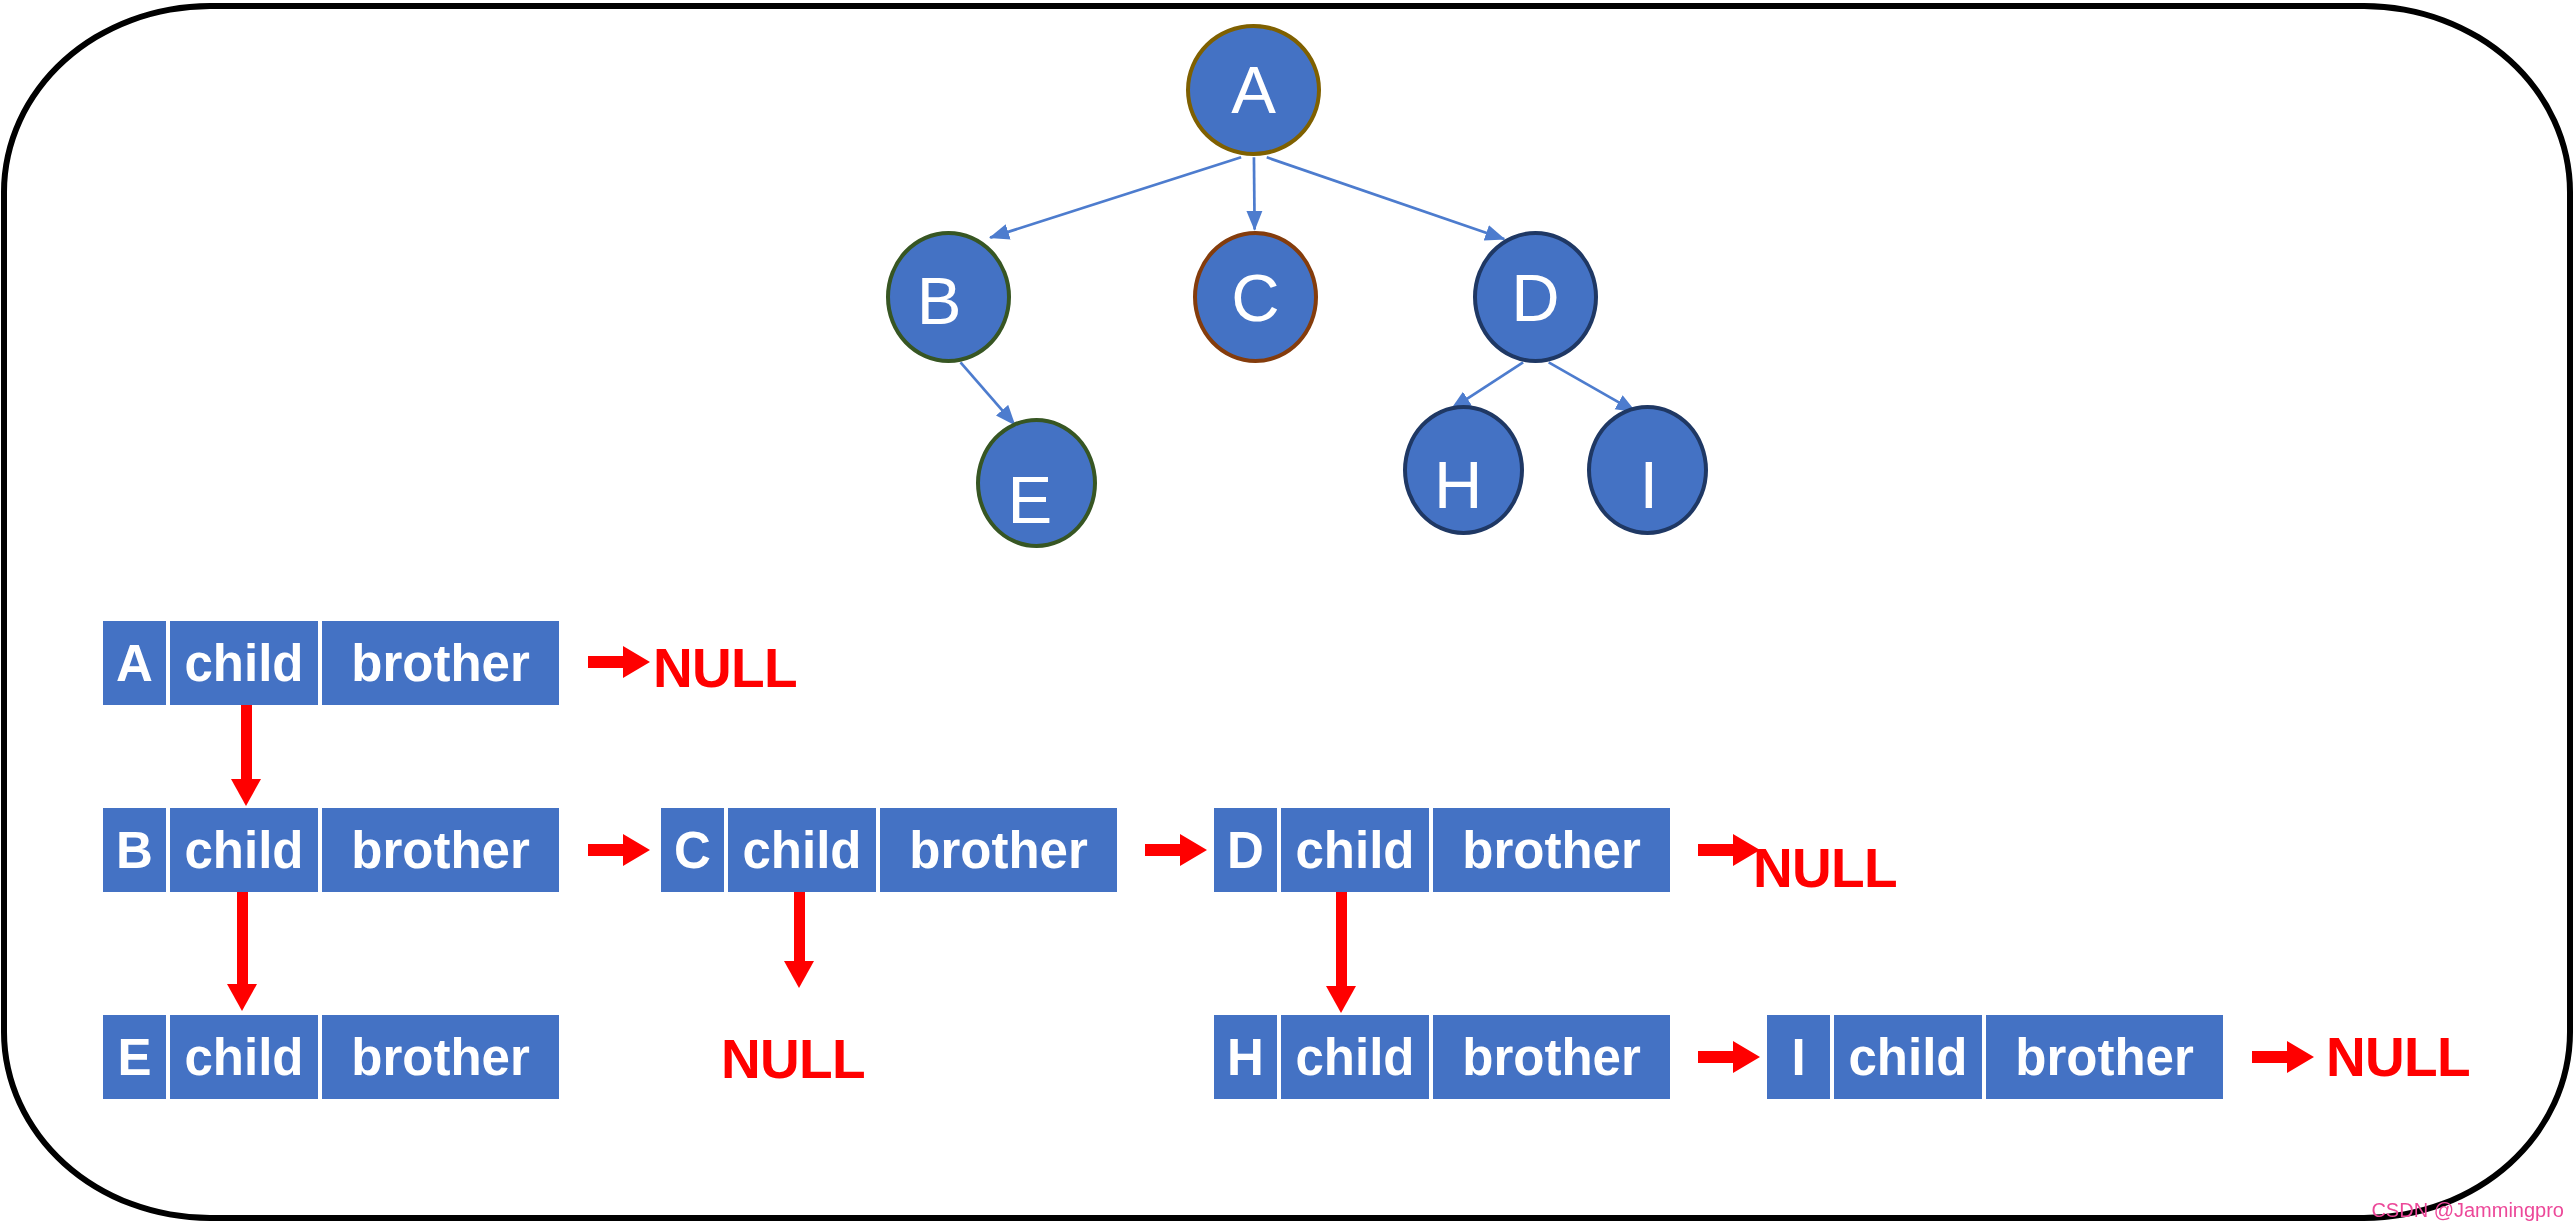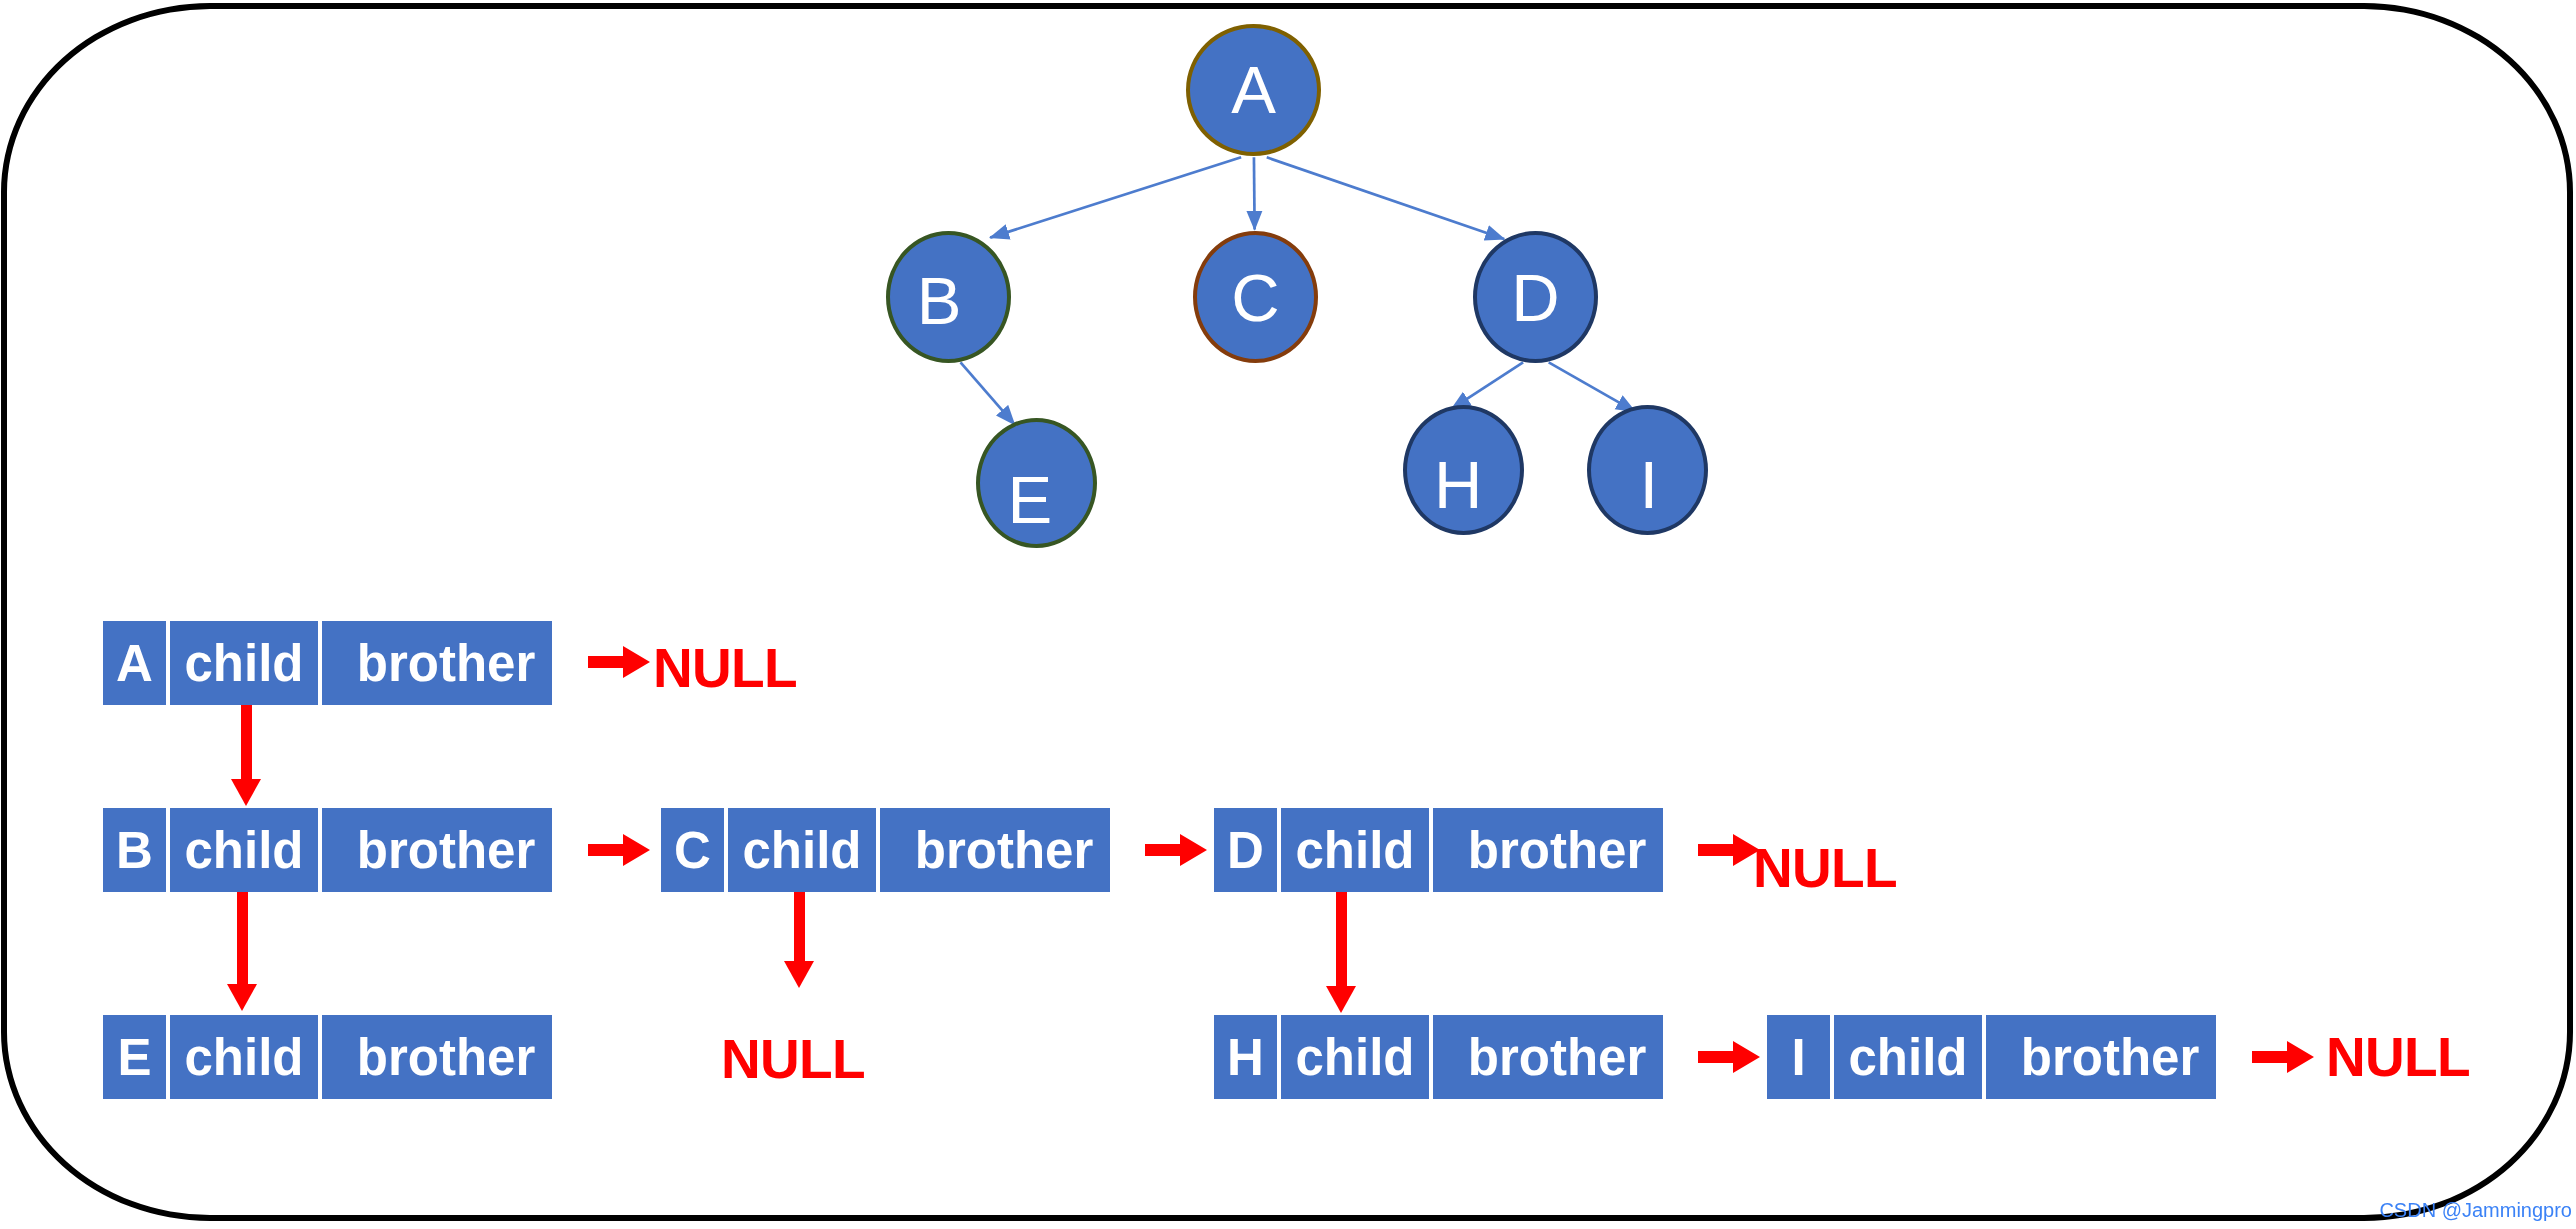--- a/index.html
+++ b/index.html
@@ -18,34 +18,34 @@
   .off-i .tlabel{transform:translate(1.3px,13.5px);}
 
   .edges{position:absolute;left:0;top:0;width:2576px;height:1230px;}
 
   
   .lbox{position:absolute;display:flex;gap:4px;height:84px;}
   .cell{background:#4472C4;color:#ffffff;font-weight:bold;font-size:51px;
     display:flex;align-items:center;justify-content:center;height:84px;}
   .cell.letter{width:63px;}
   .cell.mid{width:148px;}
-  .cell.wide{width:212px;padding-left:18px;}
+  .cell.wide{width:237px;}
 
   
   .harrow{position:absolute;height:12px;background:#FF0000;}
   .harrow::after{content:"";position:absolute;left:100%;top:50%;transform:translateY(-50%);
     width:0;height:0;border:16px solid transparent;border-right:0;border-left:27px solid #FF0000;}
   .varrow{position:absolute;width:10.8px;background:#FF0000;}
   .varrow::after{content:"";position:absolute;top:100%;left:50%;transform:translateX(-50%);
     width:0;height:0;border:15.5px solid transparent;border-bottom:0;border-top:27px solid #FF0000;}
 
   .null-label{position:absolute;transform:translate(-50%,-50%);color:#FF0000;
     font-weight:bold;font-size:55px;letter-spacing:-0.7px;white-space:nowrap;text-align:right;}
 
-  .watermark{position:absolute;right:4px;top:1199px;color:#3b82f6;font-size:20px;}
+  .watermark{position:absolute;right:12px;top:1199px;color:#ec4899;font-size:20px;}
 </style>
 </head>
 <body>
 
 <div class="stage">
   <div class="frame"></div>
 
   <svg class="edges" viewBox="0 0 3819 1823">
     <defs>
       <marker id="ab" markerUnits="userSpaceOnUse" markerWidth="34" markerHeight="28" refX="28" refY="12" orient="auto">

